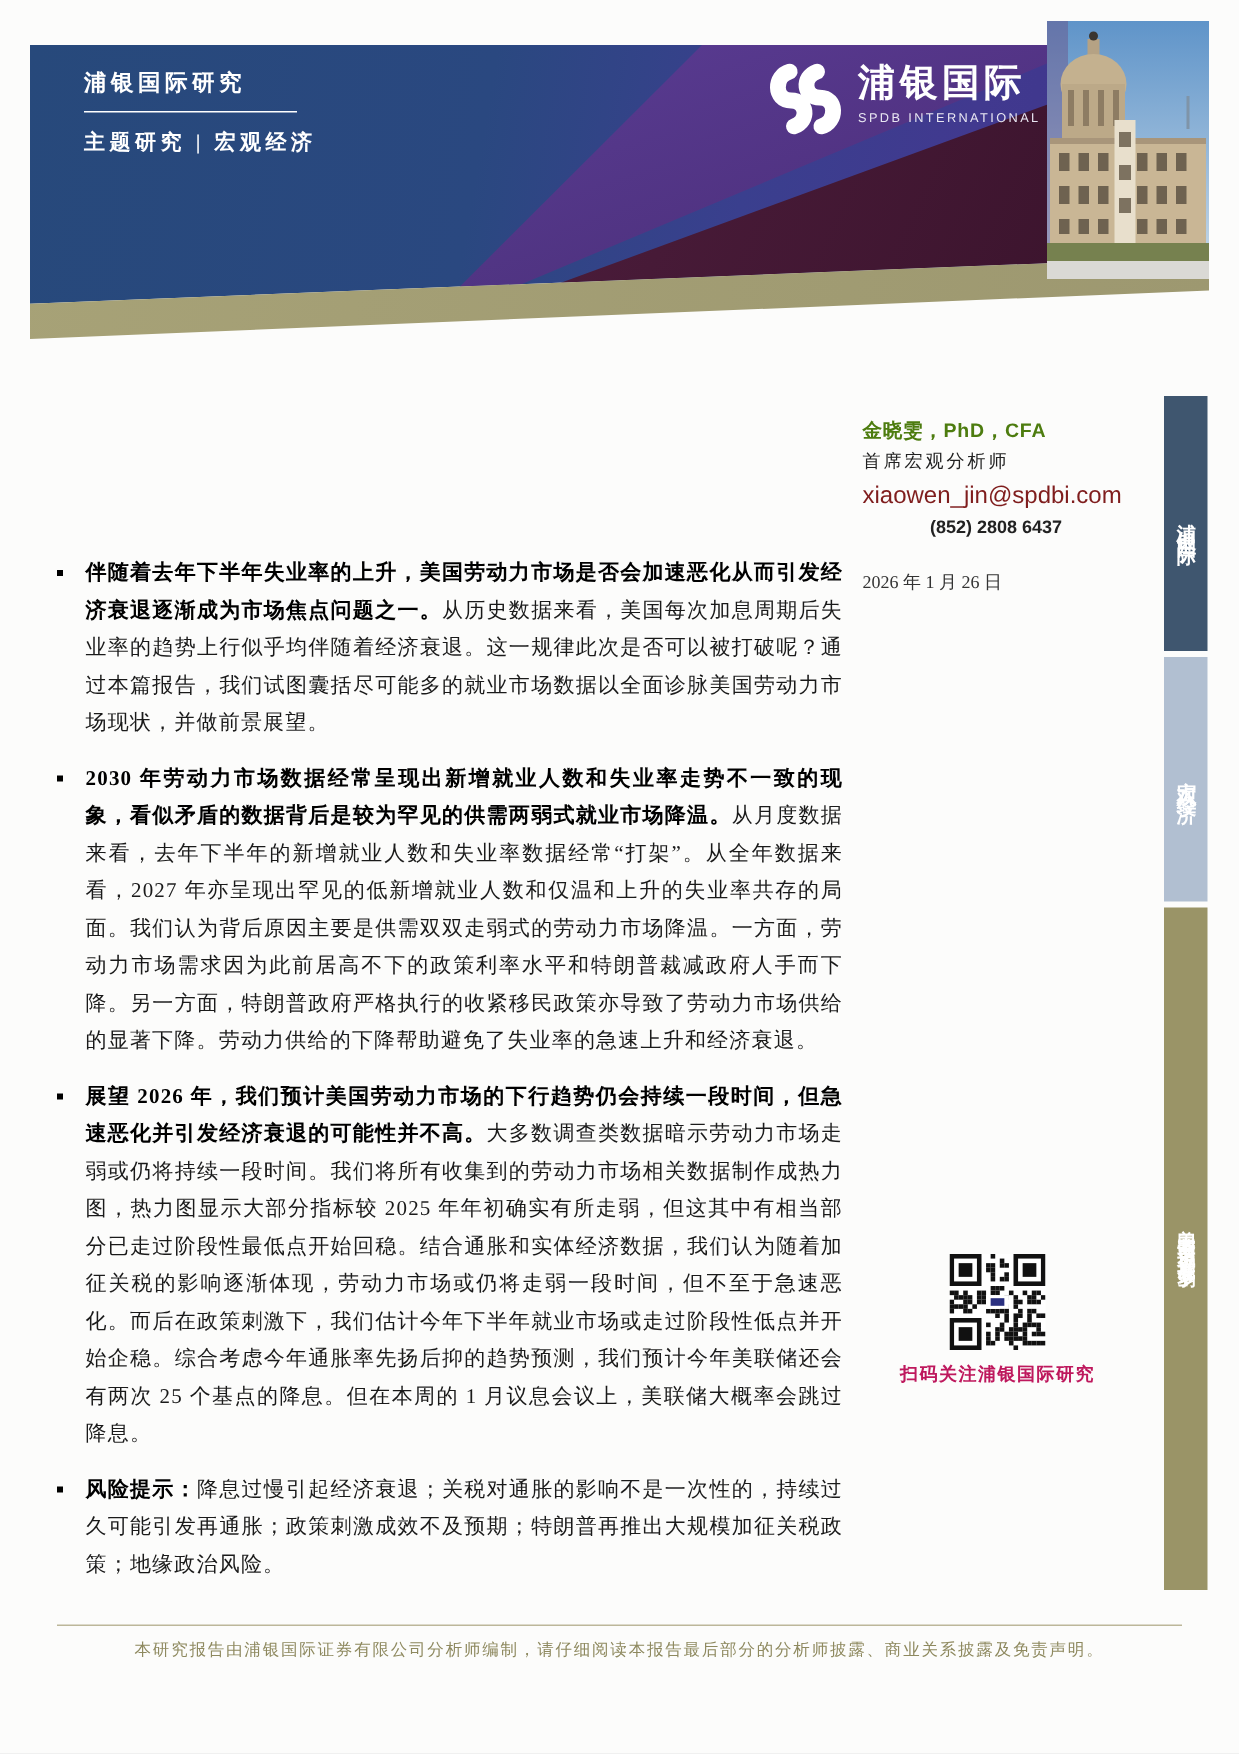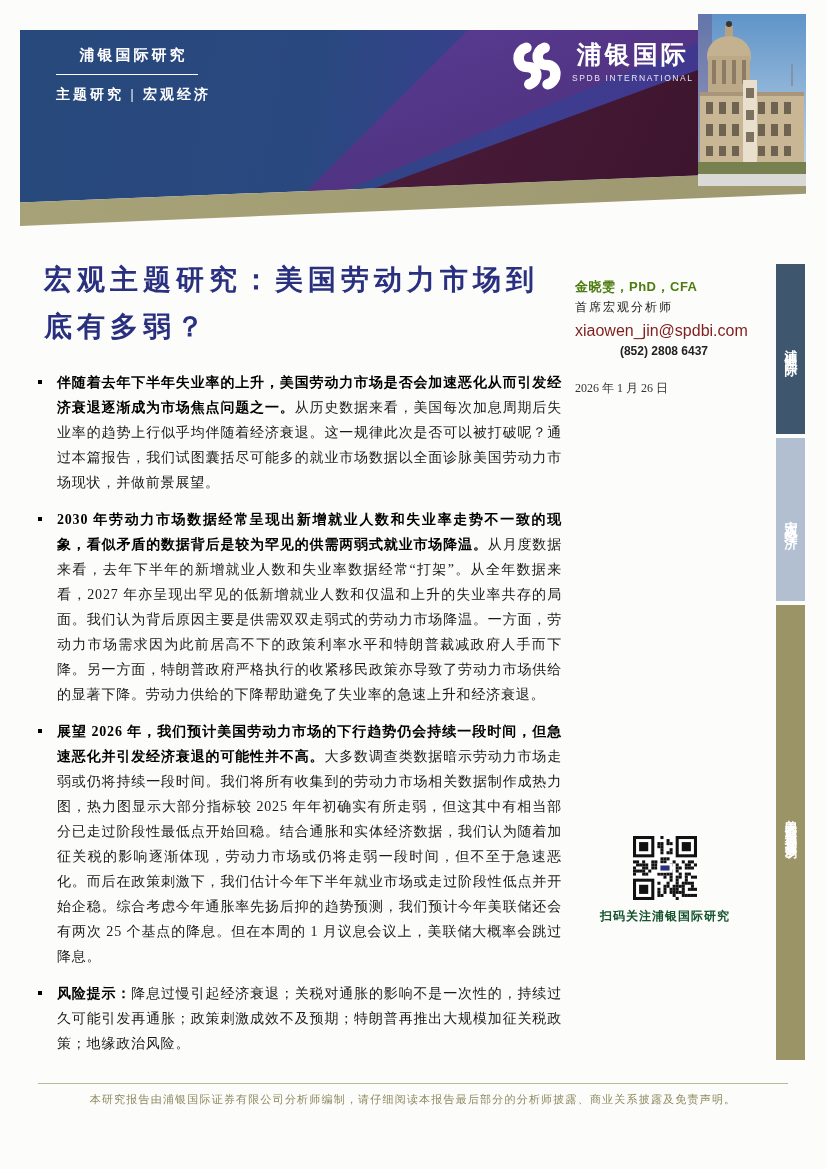--- a/index.html
+++ b/index.html
@@ -1,20 +1,20 @@
 <!DOCTYPE html>
 <html><head>
 <meta charset="utf-8">
 <style>
   html,body{margin:0;padding:0;background:#e8e8e8;}
   .page{position:relative;width:826px;height:1169px;margin:0 auto;background:#fcfcfb;
         font-family:"Liberation Serif","DejaVu Serif",serif;overflow:hidden;}
 
   
-  .banner{position:absolute;left:20px;top:30px;width:786px;height:196px;text-align:center;}
+  .banner{position:absolute;left:20px;top:30px;width:786px;height:196px;}
   .band{position:absolute;inset:0;clip-path:polygon(0 0,100% 0,100% 72%,0 88%);}
   .layer{position:absolute;inset:0;}
   .layer.base{background:linear-gradient(100deg,#27497b 0%,#2a4880 38%,#3a3f8e 60%,#41398f 78%,#3c348a 100%);}
   .layer.purple{clip-path:polygon(57% 0,90% 0,33% 96%);background:linear-gradient(160deg,#63419f 0%,#4a2a72 90%);opacity:.92;}
   .layer.maroon{clip-path:polygon(32% 100%,96% 6%,100% 10%,100% 100%);background:linear-gradient(115deg,#5a2348 0%,#471a37 55%,#38122a 100%);}
   .olive-stripe{position:absolute;inset:0;clip-path:polygon(0 88%,100% 72%,100% 83.5%,0 100%);
         background:linear-gradient(100deg,#a7a277 0%,#9d9870 100%);}
   .hdr-left{position:absolute;left:36px;top:16px;color:#fff;z-index:4;}
   .hdr-org{font-size:15px;font-weight:bold;letter-spacing:3px;}
   .hdr-rule{width:142px;height:1px;background:#fff;margin-top:9px;}
@@ -40,21 +40,21 @@
   .info{position:absolute;left:575px;top:278px;width:178px;font-family:"Liberation Sans",sans-serif;}
   .info .name{font-size:13px;font-weight:bold;color:#4d7c0f;letter-spacing:.5px;}
   .info .role{margin-top:3px;font-size:12px;color:#222;font-family:"Liberation Serif",serif;letter-spacing:2px;}
   .info .email{margin-top:6px;font-size:16px;color:#7f1d1d;}
   .info .phone{margin-top:4px;font-size:12px;font-weight:bold;color:#222;text-align:center;}
   .info .date{margin-top:22px;font-size:12px;color:#333;font-family:"Liberation Serif",serif;}
 
   
   .qr-wrap{position:absolute;left:595px;top:836px;width:140px;text-align:center;}
   .qr-wrap svg{display:block;margin:0 auto;background:#fff;}
-  .qr-caption{margin-top:8px;font-size:12px;font-weight:bold;color:#14532d;letter-spacing:1px;white-space:nowrap;}
+  .qr-caption{margin-top:8px;font-size:12px;font-weight:bold;color:#be185d;letter-spacing:1px;white-space:nowrap;}
 
   
   .tab{position:absolute;left:776px;width:29px;display:flex;align-items:center;justify-content:center;}
   .tab span{writing-mode:vertical-rl;text-orientation:upright;color:#fff;font-weight:bold;
             font-family:"Liberation Serif",serif;}
   .tab1{top:264px;height:170px;background:#3f566f;}
   .tab2{top:438px;height:163px;background:#b1bfd1;}
   .tab3{top:605px;height:455px;background:#9a9467;}
   .tab1 span,.tab2 span{font-size:13px;letter-spacing:5px;}
   .tab3 span{font-size:12px;letter-spacing:2.5px;}
@@ -140,21 +140,20 @@
         <rect x="48" y="96" width="8" height="10" fill="#7d7260"></rect>
         <rect x="48" y="118" width="8" height="10" fill="#7d7260"></rect>
         <rect x="93" y="50" width="2" height="22" fill="#7f94a8"></rect>
 
         <rect x="0" y="148" width="108" height="12" fill="#76814f"></rect>
         <rect x="0" y="160" width="108" height="12" fill="#dad9d5"></rect>
       </svg>
     </div>
   </div>
 
-  <h1 class="title">宏观主题研究：美国劳动力市场到底有多弱？</h1>
 
   <div class="content">
     <div class="para">
       <span class="bullet-dot"></span>
       <div class="para-text"><b>伴随着去年下半年失业率的上升，美国劳动力市场是否会加速恶化从而引发经济衰退逐渐成为市场焦点问题之一。</b><span>从历史数据来看，美国每次加息周期后失业率的趋势上行似乎均伴随着经济衰退。这一规律此次是否可以被打破呢？通过本篇报告，我们试图囊括尽可能多的就业市场数据以全面诊脉美国劳动力市场现状，并做前景展望。</span></div>
     </div>
     <div class="para">
       <span class="bullet-dot"></span>
       <div class="para-text"><b>2030 年劳动力市场数据经常呈现出新增就业人数和失业率走势不一致的现象，看似矛盾的数据背后是较为罕见的供需两弱式就业市场降温。</b><span>从月度数据来看，去年下半年的新增就业人数和失业率数据经常“打架”。从全年数据来看，2027 年亦呈现出罕见的低新增就业人数和仅温和上升的失业率共存的局面。我们认为背后原因主要是供需双双走弱式的劳动力市场降温。一方面，劳动力市场需求因为此前居高不下的政策利率水平和特朗普裁减政府人手而下降。另一方面，特朗普政府严格执行的收紧移民政策亦导致了劳动力市场供给的显著下降。劳动力供给的下降帮助避免了失业率的急速上升和经济衰退。</span></div>
     </div>

